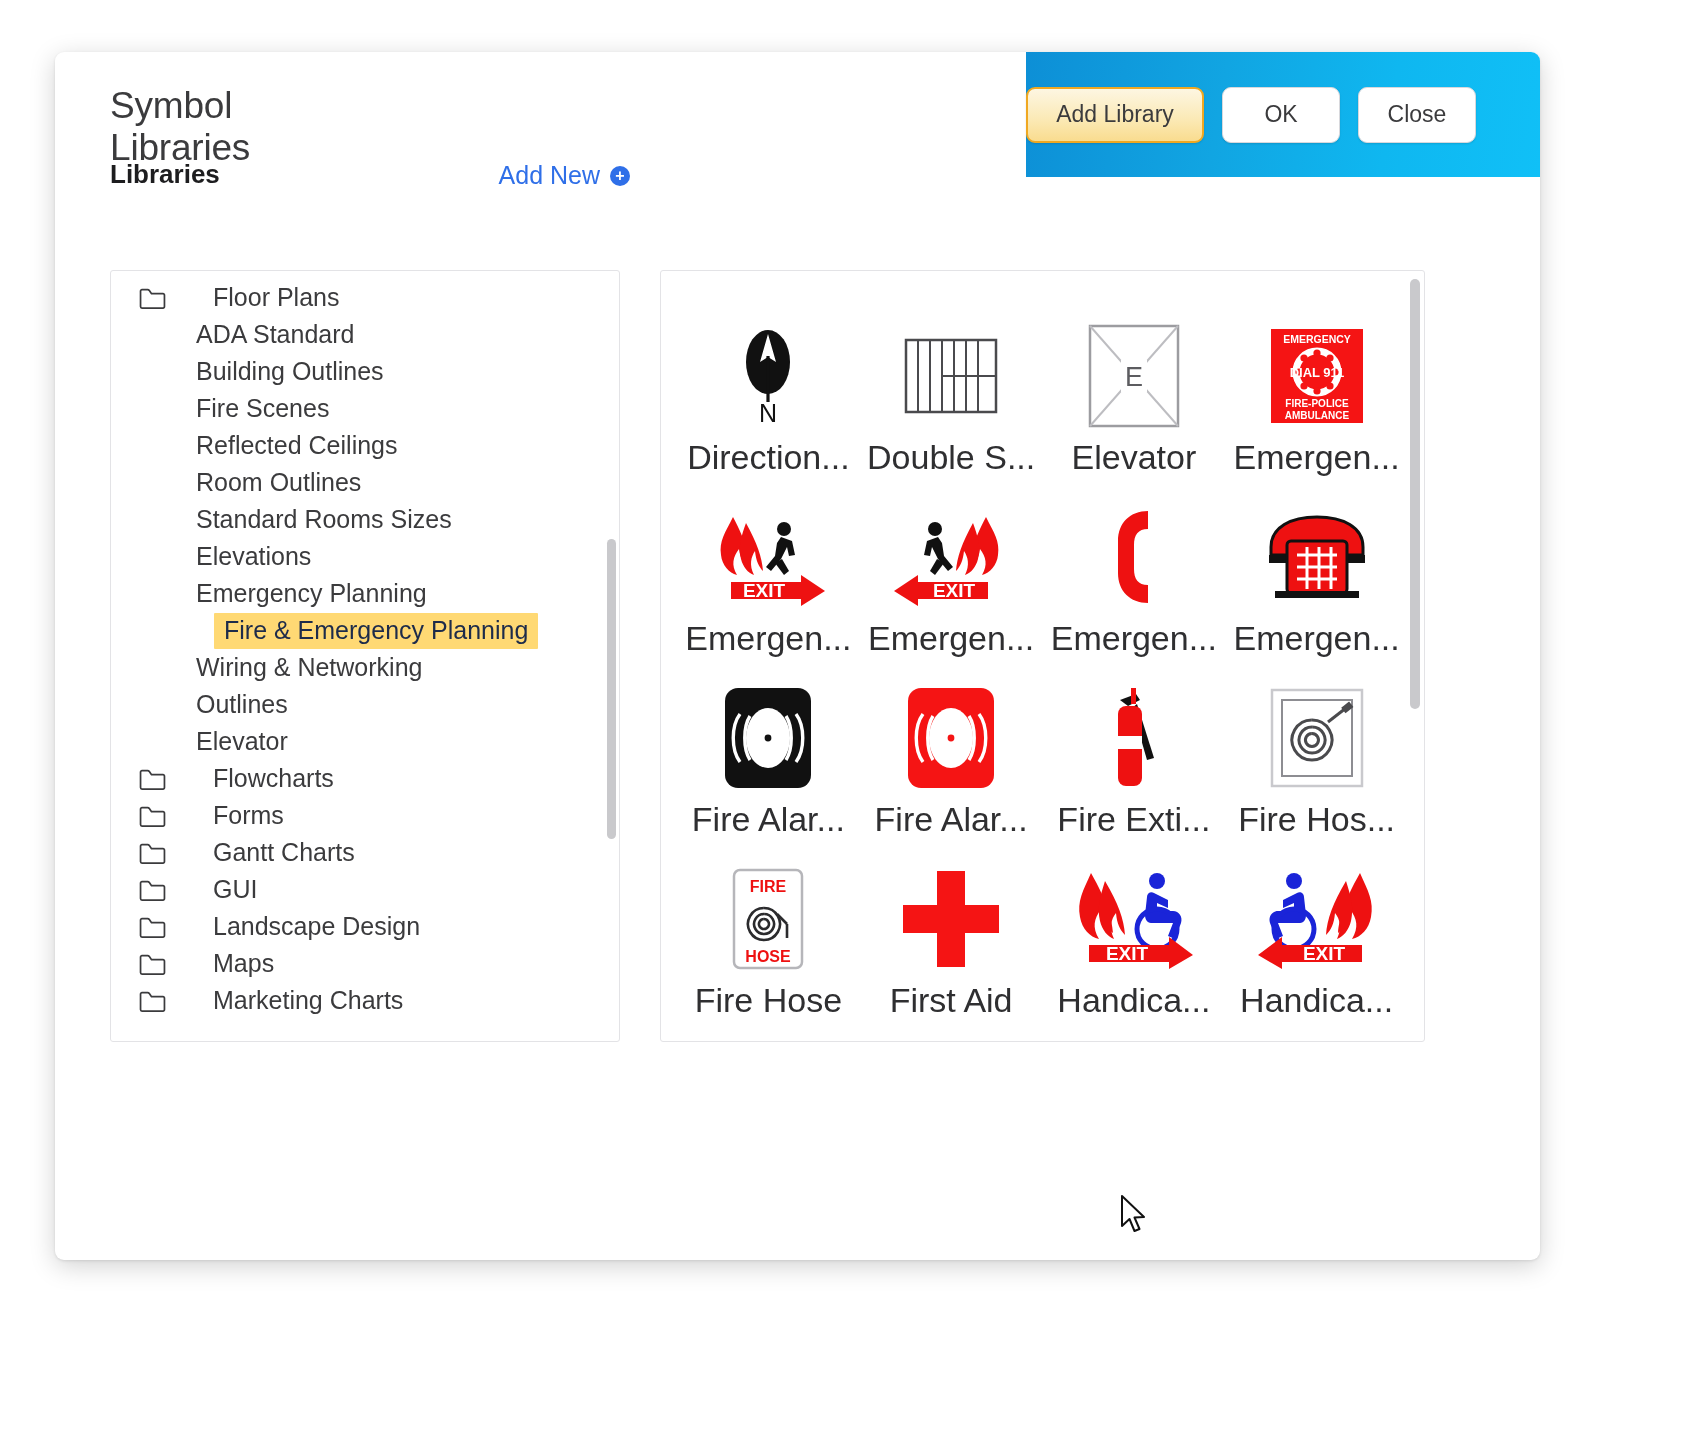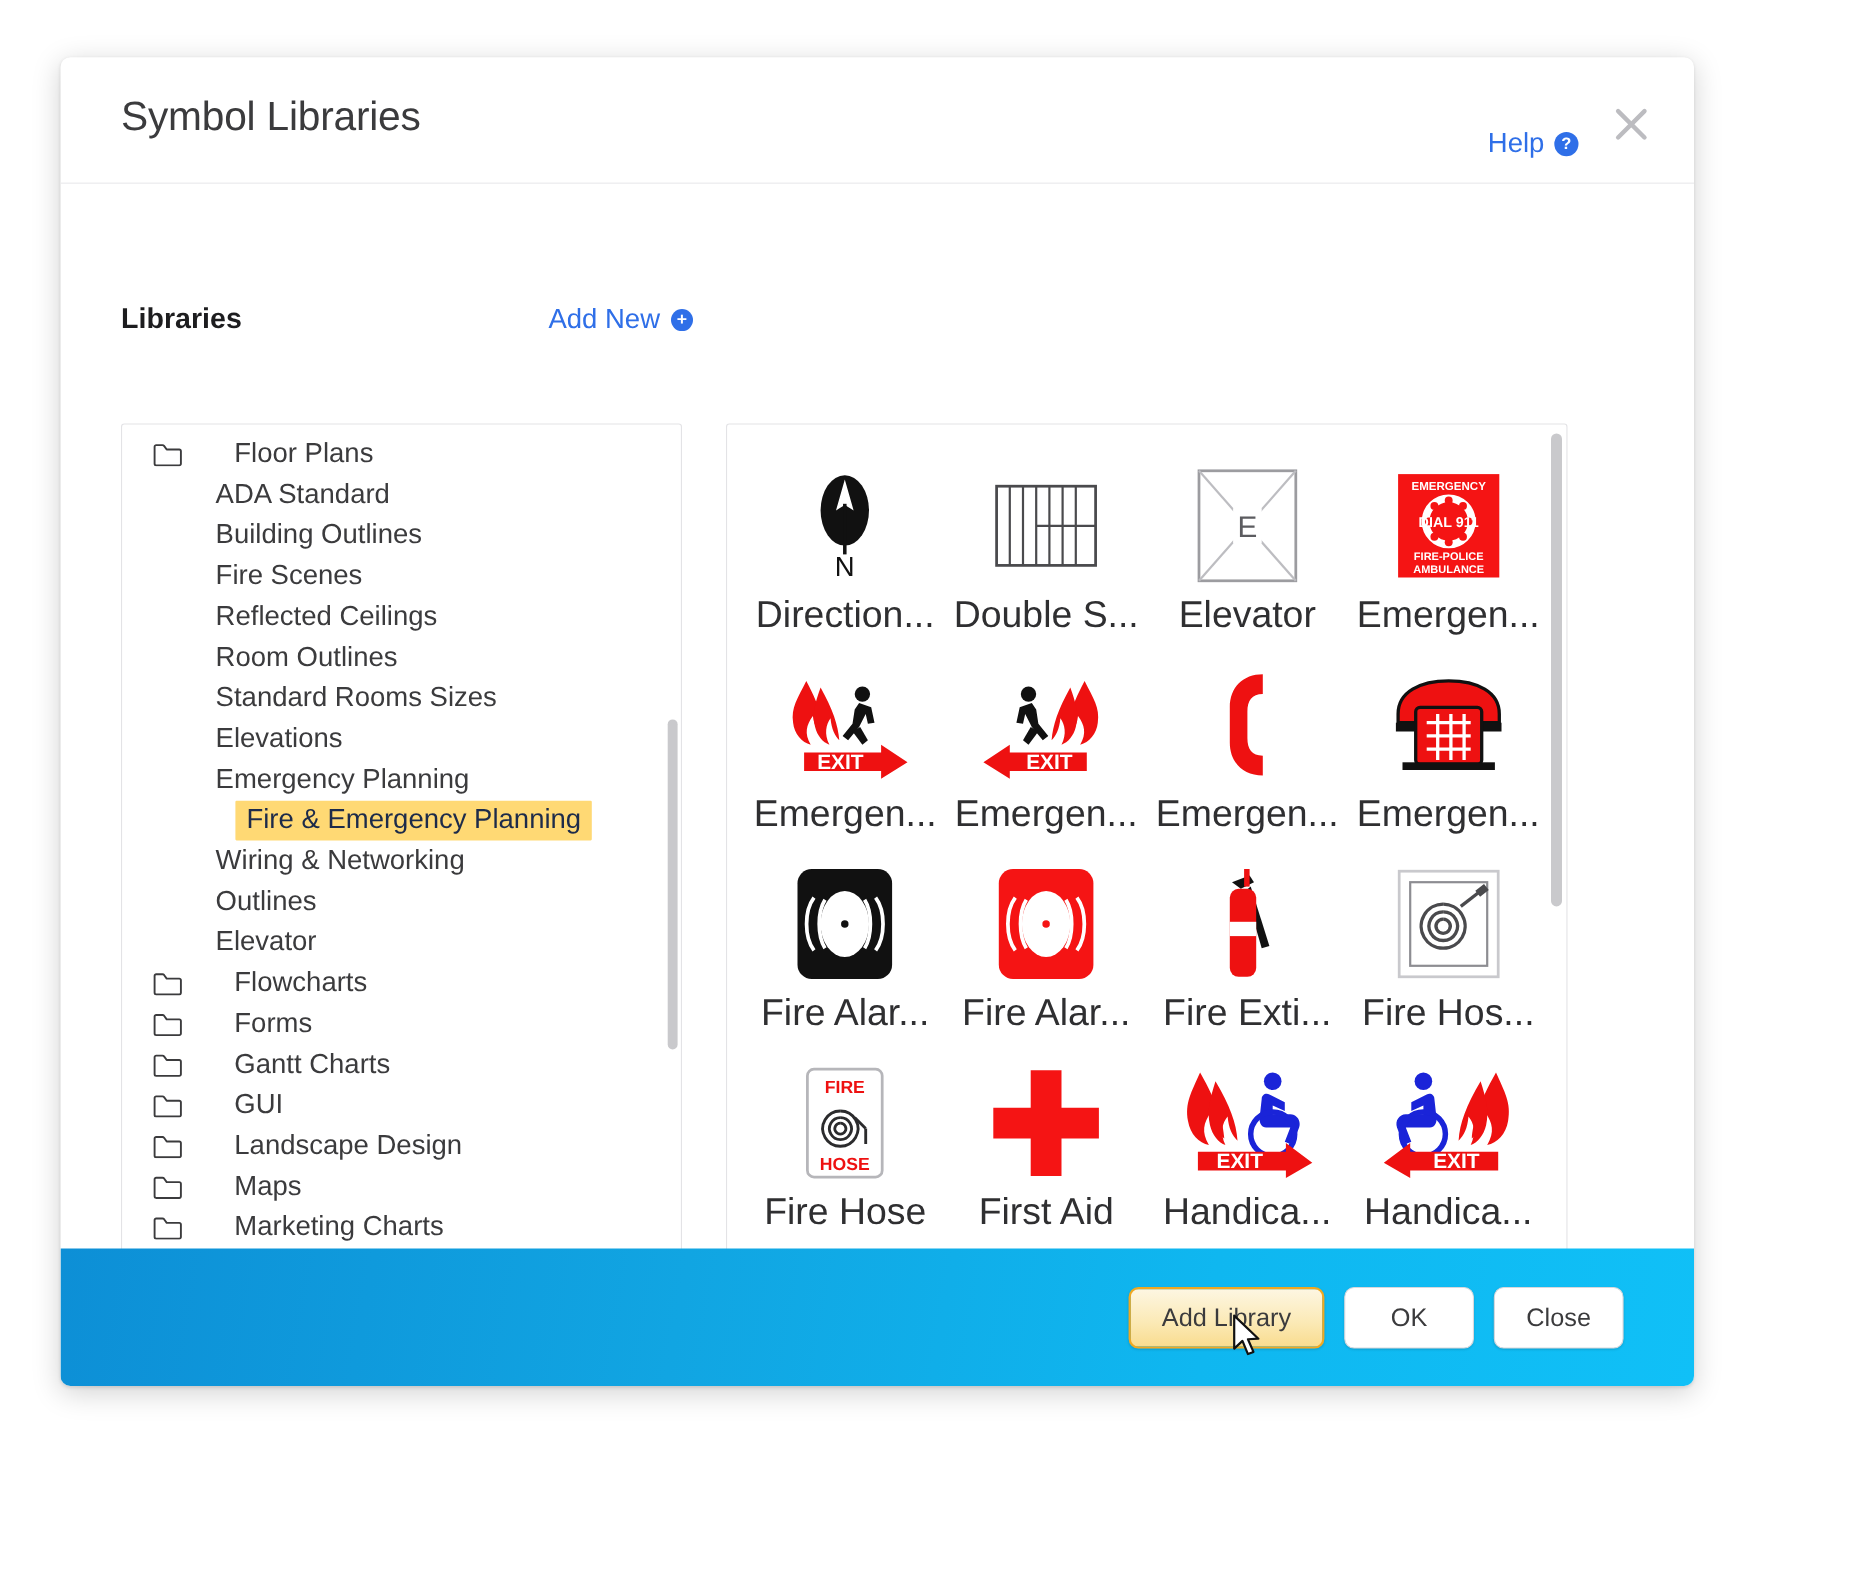--- a/index.html
+++ b/index.html
@@ -17,21 +17,21 @@
   
   .dialog {
     position: absolute;
     left: 55px; top: 52px;
     width: 1485px; height: 1208px;
     background: #ffffff;
     border-radius: 9px;
     box-shadow: 0 6px 26px rgba(0,0,0,0.18), 0 1px 3px rgba(0,0,0,0.10);
     overflow: hidden;
     display: flex;
-    flex-direction: column;
+    flex-direction: row;
   }
   
   .dlg-header {
     position: relative;
     height: 115px;
     border-bottom: 1px solid #e9e9ec;
     flex: 0 0 auto;
   }
   .dlg-title {
     position: absolute;
@@ -175,21 +175,21 @@
     display: grid;
     grid-template-columns: repeat(4, 1fr);
     padding: 22px 16px 0 16px;
     row-gap: 0px;
   }
   .sym-cell {
     height: 181px;
     display: flex;
     flex-direction: column;
     align-items: center;
-    justify-content: center;
+    justify-content: flex-end;
     cursor: pointer;
   }
   .sym-art {
     height: 112px;
     display: flex;
     align-items: center;
     justify-content: center;
   }
   .sym-label {
     font-size: 34px;

